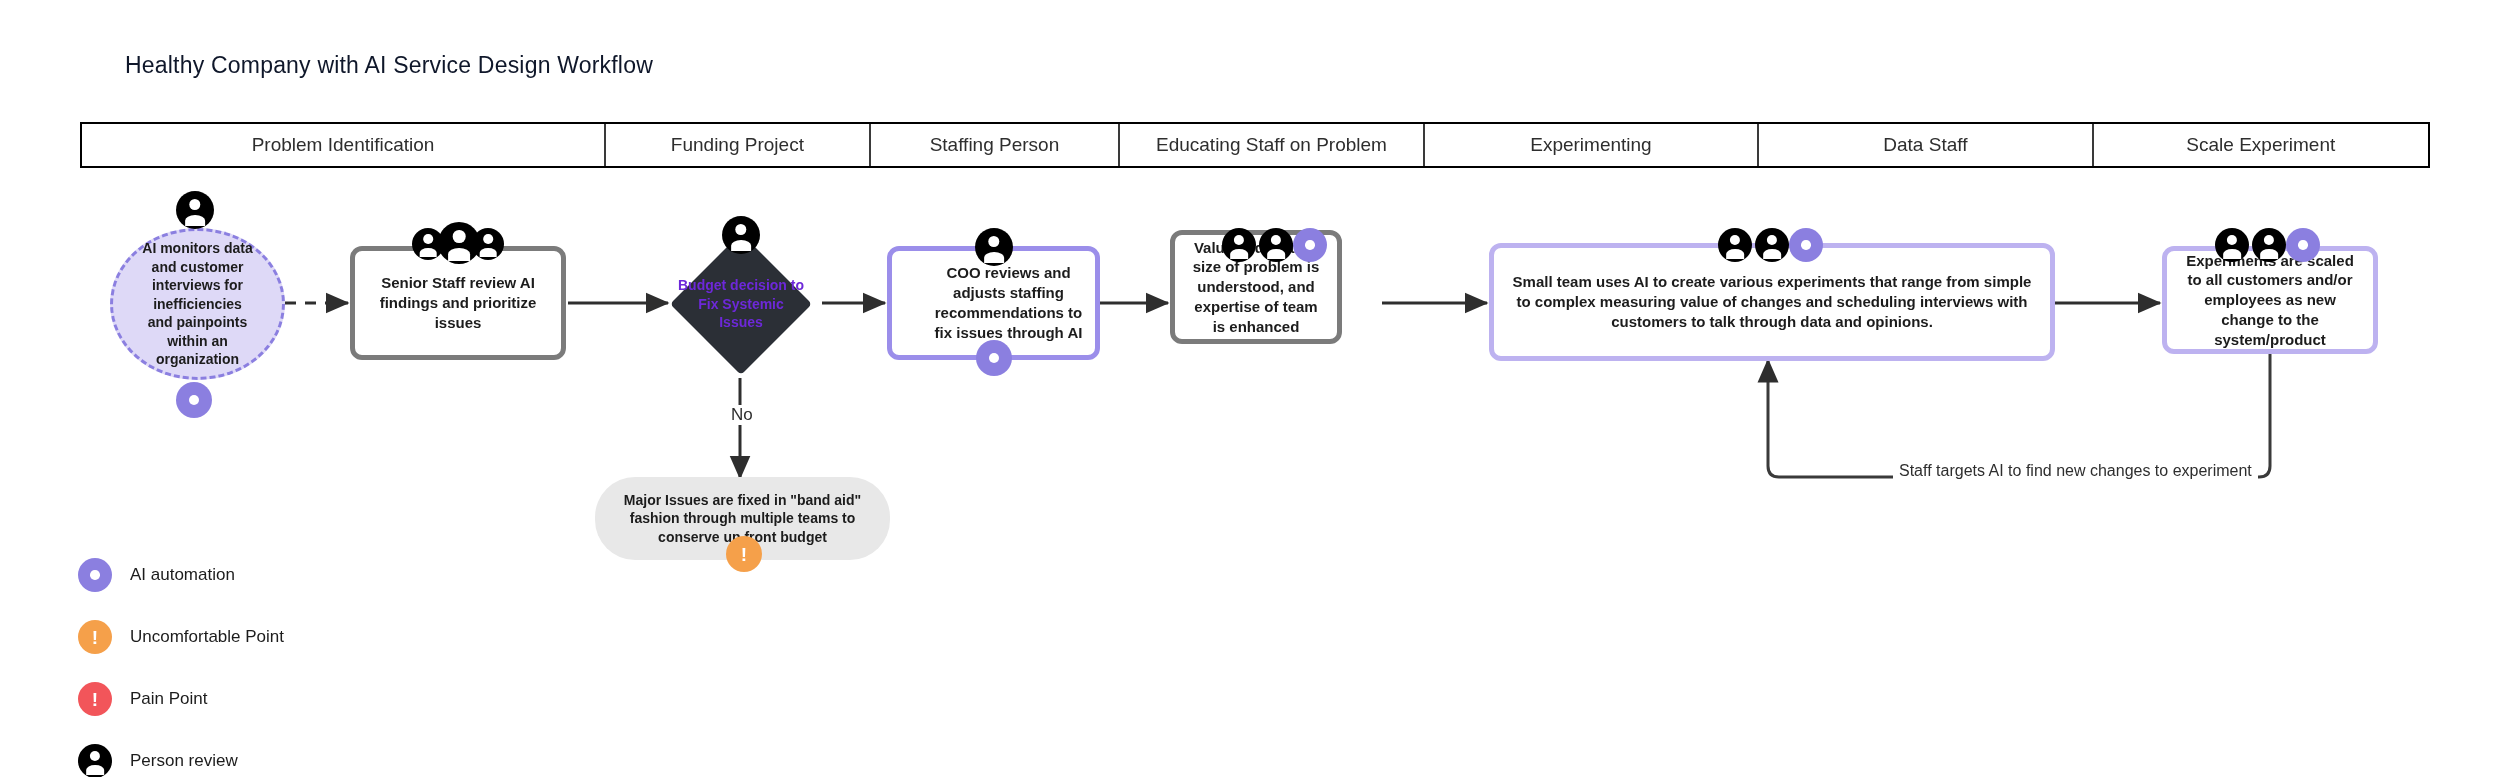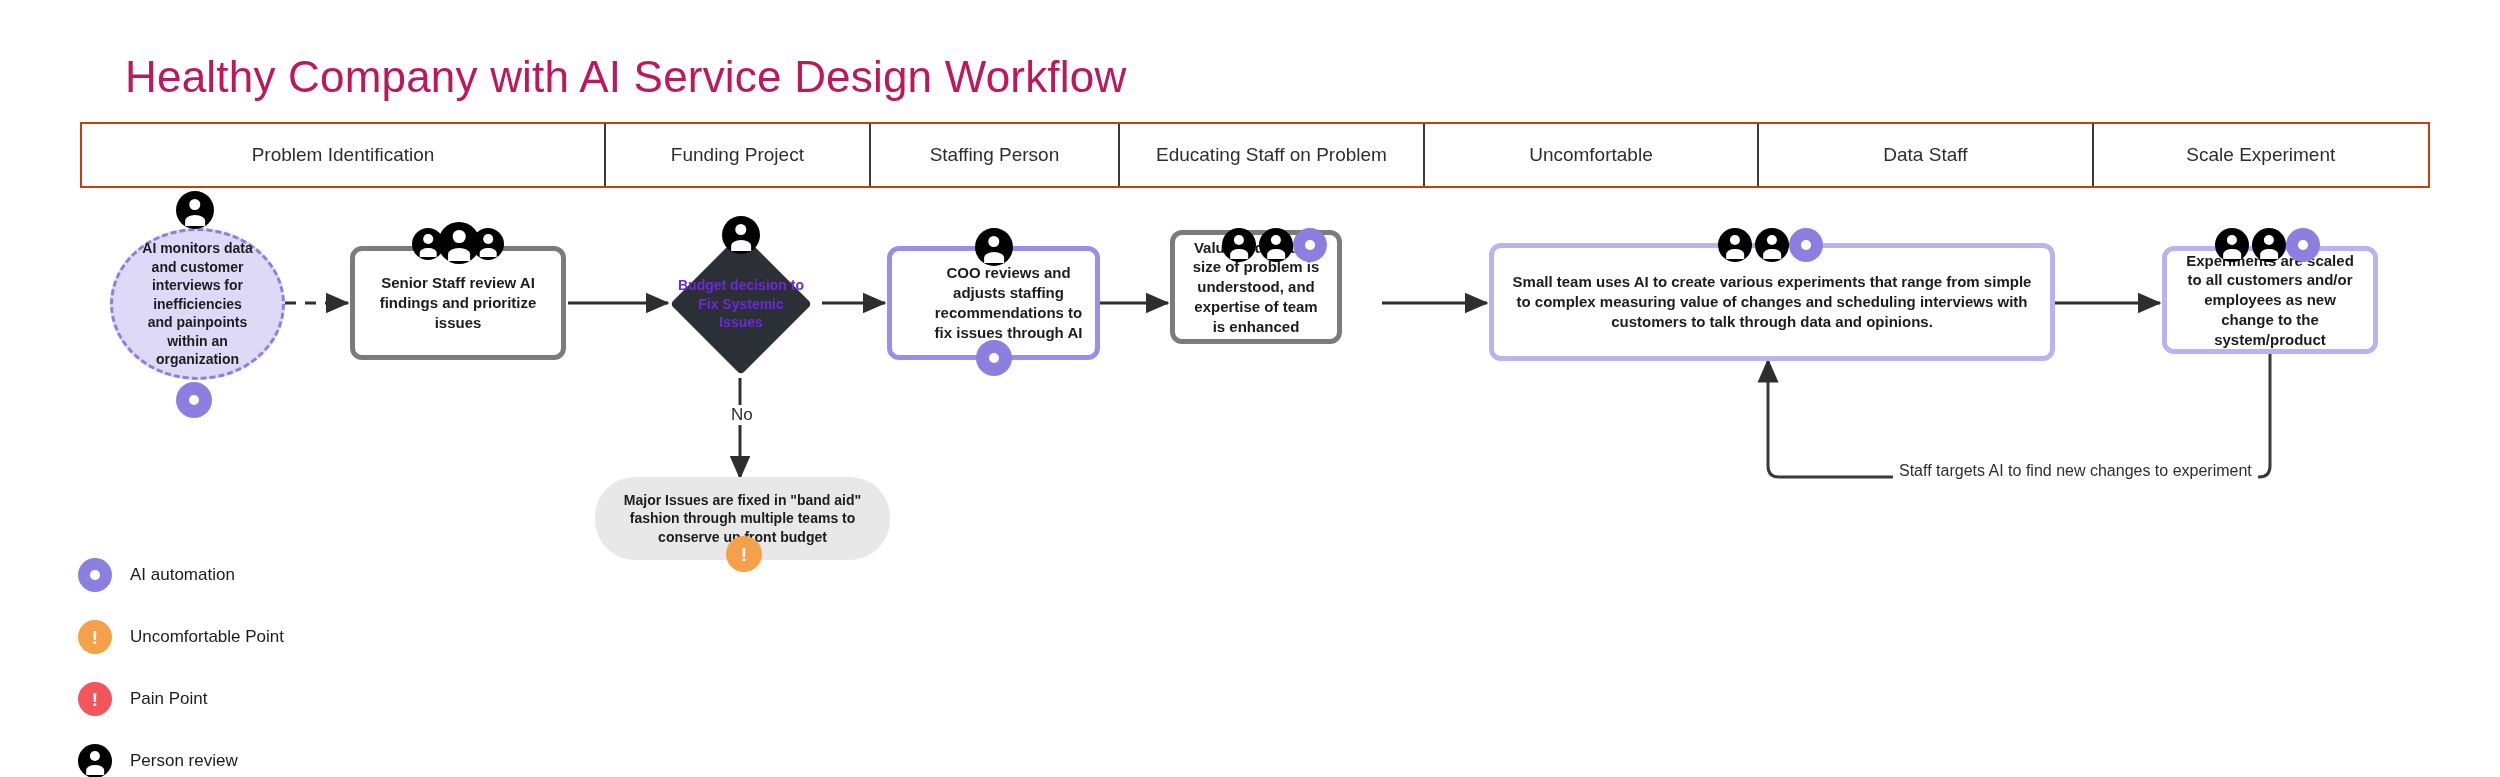--- a/index.html
+++ b/index.html
@@ -13,36 +13,36 @@
     position: relative;
     font-family: "Liberation Sans", sans-serif;
     overflow: hidden;
   }
 
   
   #page-title {
     position: absolute;
     left: 125px;
     top: 52px;
-    font-size: 44px;
-    color: #be185d;
+    font-size: 23px;
+    color: #0f172a;
     font-weight: 400;
     letter-spacing: 0.2px;
     white-space: nowrap;
   }
 
   
   #lane-header {
     position: absolute;
     left: 80px;
     top: 122px;
     width: 2350px;
-    height: 66px;
-    display: flex;
-    border: 2px solid #c2410c;
+    height: 46px;
+    display: flex;
+    border: 2px solid #000000;
     box-sizing: border-box;
     background: #ffffff;
   }
   .lane-cell {
     border-right: 2px solid #3a3a3a;
     box-sizing: border-box;
     display: flex;
     align-items: center;
     justify-content: center;
     font-size: 19px;
@@ -239,21 +239,21 @@
 </head>
 <body>
 
 <div id="page-title">Healthy Company with AI Service Design Workflow</div>
 
 <div id="lane-header">
   <div class="lane-cell" style="width:525px">Problem Identification</div>
   <div class="lane-cell" style="width:265px">Funding Project</div>
   <div class="lane-cell" style="width:250px">Staffing Person</div>
   <div class="lane-cell" style="width:305px">Educating Staff on Problem</div>
-  <div class="lane-cell" style="width:335px">Uncomfortable</div>
+  <div class="lane-cell" style="width:335px">Experimenting</div>
   <div class="lane-cell" style="width:335px">Data Staff</div>
   <div class="lane-cell" style="width:335px">Scale Experiment</div>
 </div>
 
 <div id="flow">
 
   <svg width="2500" height="777" style="position:absolute;left:0;top:0;">
     <defs>
       <marker id="arrow" markerWidth="9" markerHeight="9" refX="7.5" refY="4" orient="auto" markerUnits="strokeWidth">
         <path d="M0,0.5 L8,4 L0,7.5 z" fill="#2e2e2e"></path>

